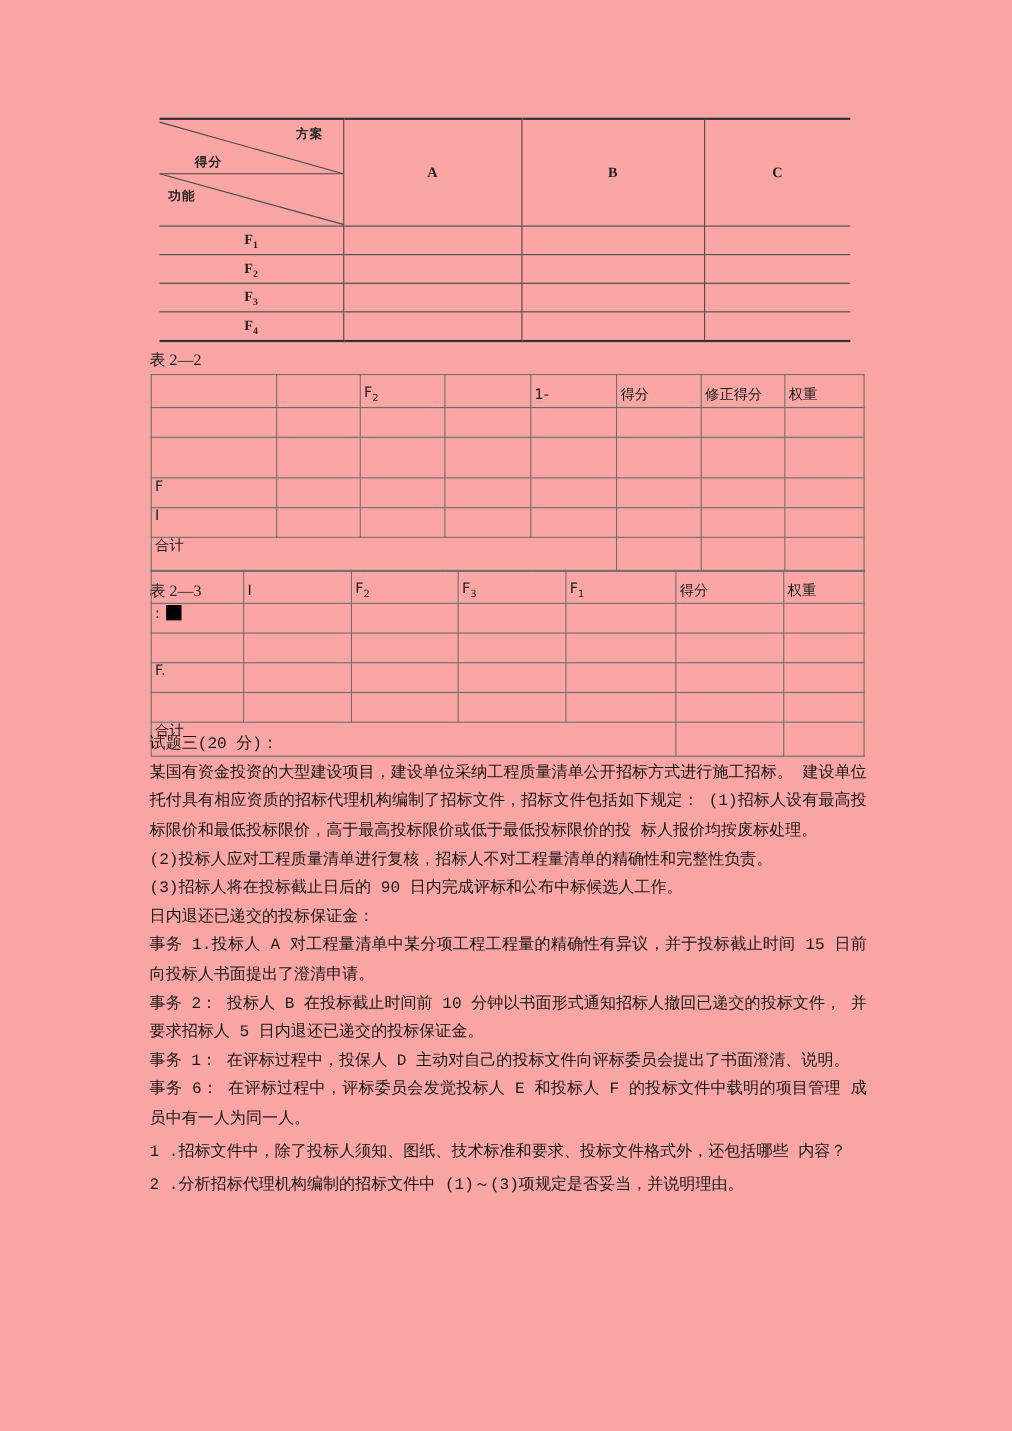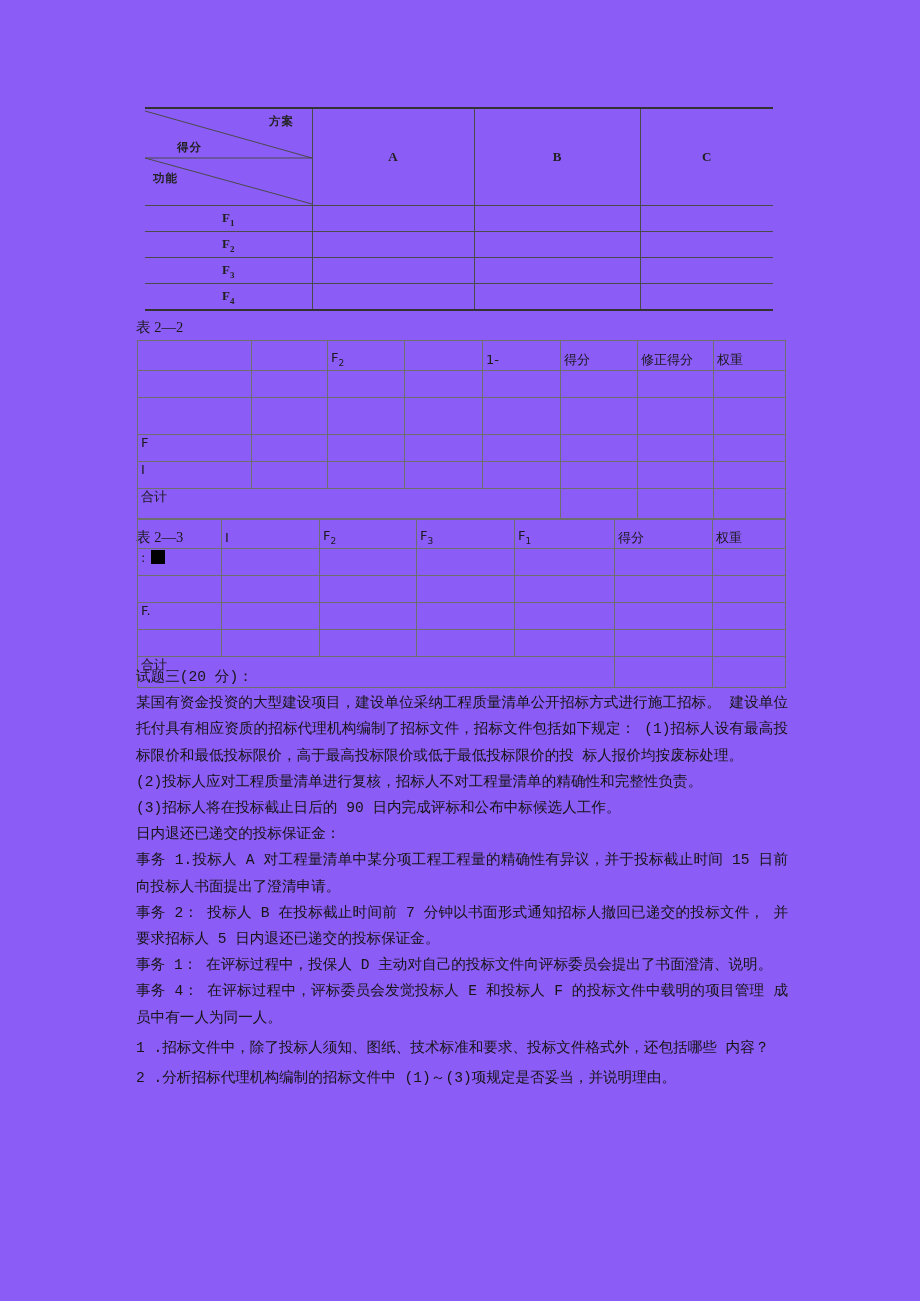--- a/index.html
+++ b/index.html
@@ -9,21 +9,21 @@
     background: #ffffff;
   }
   body {
     font-family: "Liberation Serif", "DejaVu Serif", serif;
     color: #1a1a1a;
   }
   .page {
     position: relative;
     width: 920px;
     height: 1301px;
-    background: #8b5cf6;
+    background: #fca5a5;
     overflow: hidden;
   }
 
   
   .t1-wrap {
     position: absolute;
     left: 145px;
     top: 107px;
     width: 628px;
   }
@@ -354,20 +354,20 @@
     </table>
   </div>
 
   <div class="body-text">
     <p class="plain">试题三(20 分)：</p>
     <p>某国有资金投资的大型建设项目，建设单位采纳工程质量清单公开招标方式进行施工招标。 建设单位托付具有相应资质的招标代理机构编制了招标文件，招标文件包括如下规定： (1)招标人设有最高投标限价和最低投标限价，高于最高投标限价或低于最低投标限价的投 标人报价均按废标处理。</p>
     <p class="plain">(2)投标人应对工程质量清单进行复核，招标人不对工程量清单的精确性和完整性负责。</p>
     <p class="plain">(3)招标人将在投标截止日后的 90 日内完成评标和公布中标候选人工作。</p>
     <p class="plain">日内退还已递交的投标保证金：</p>
     <p>事务 1.投标人 A 对工程量清单中某分项工程工程量的精确性有异议，并于投标截止时间 15 日前向投标人书面提出了澄清申请。</p>
-    <p>事务 2： 投标人 B 在投标截止时间前 7 分钟以书面形式通知招标人撤回已递交的投标文件， 并要求招标人 5 日内退还已递交的投标保证金。</p>
+    <p>事务 2： 投标人 B 在投标截止时间前 10 分钟以书面形式通知招标人撤回已递交的投标文件， 并要求招标人 5 日内退还已递交的投标保证金。</p>
     <p>事务 1： 在评标过程中，投保人 D 主动对自己的投标文件向评标委员会提出了书面澄清、说明。</p>
-    <p>事务 4： 在评标过程中，评标委员会发觉投标人 E 和投标人 F 的投标文件中载明的项目管理 成员中有一人为同一人。</p>
+    <p>事务 6： 在评标过程中，评标委员会发觉投标人 E 和投标人 F 的投标文件中载明的项目管理 成员中有一人为同一人。</p>
     <p class="q">1 .招标文件中，除了投标人须知、图纸、技术标准和要求、投标文件格式外，还包括哪些 内容？</p>
     <p class="q plain">2 .分析招标代理机构编制的招标文件中 (1)～(3)项规定是否妥当，并说明理由。</p>
   </div>
 
 </div>
 
 </body></html>

